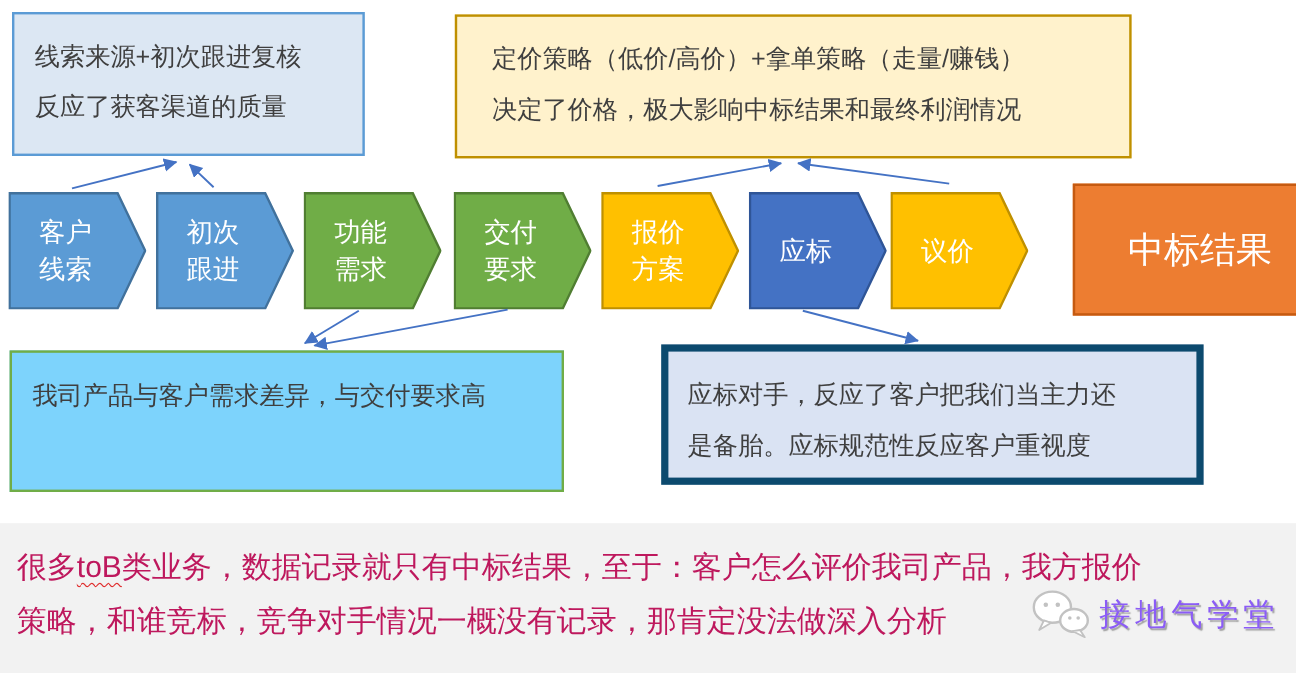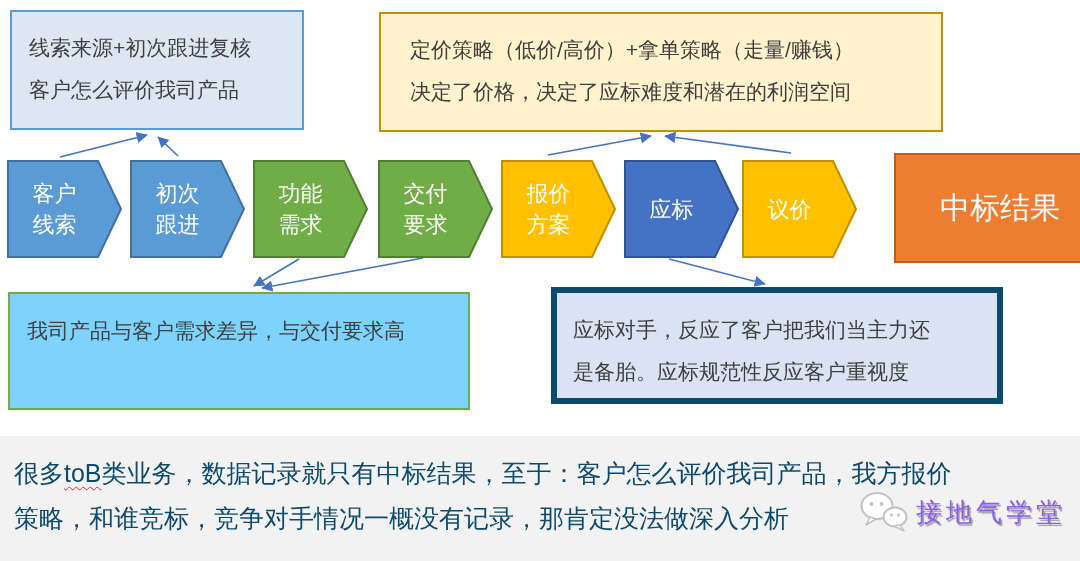--- a/index.html
+++ b/index.html
@@ -27,21 +27,21 @@
     position:absolute; left:894px; top:153px; width:212px; height:110px;
     box-sizing:border-box; background:#ED7D31; border:2px solid #C55A11;
     display:flex; align-items:center; justify-content:center;
     color:#ffffff; font-size:30px;
   }
   
   .arrows { position:absolute; left:0; top:0; width:1080px; height:561px; pointer-events:none; }
   
   .banner {
     position:absolute; left:0; top:436px; width:1080px; height:125px;
-    box-sizing:border-box; background:#F2F2F2; color:#0c4a6e;
+    box-sizing:border-box; background:#F2F2F2; color:#be185d;
     font-size:25px; line-height:45px; padding:15px 14px;
   }
   .tob-mark {
     text-decoration-line:underline; text-decoration-style:wavy;
     text-decoration-color:#e03030; text-decoration-thickness:1px;
     text-underline-offset:4px;
   }
   
   .watermark { position:absolute; left:858px; top:490px; display:flex; align-items:center; }
   .watermark-text {
@@ -49,26 +49,26 @@
     text-shadow:1.5px 1.5px 1px #9e9e9e; white-space:nowrap;
   }
 </style>
 </head>
 <body>
 
 <div class="stage">
 
   <div class="note note-tl">
     <div class="note-line">线索来源+初次跟进复核</div>
-    <div class="note-line">客户怎么评价我司产品</div>
+    <div class="note-line">反应了获客渠道的质量</div>
   </div>
 
   <div class="note note-tr">
     <div class="note-line">定价策略（低价/高价）+拿单策略（走量/赚钱）</div>
-    <div class="note-line">决定了价格，决定了应标难度和潜在的利润空间</div>
+    <div class="note-line">决定了价格，极大影响中标结果和最终利润情况</div>
   </div>
 
   <div class="step" style="left:7px">
     <svg width="115" height="98" viewBox="0 0 115 98">
       <polygon points="1,1 91,1 114,49 91,97 1,97" fill="#5B9BD5" stroke="#41719C" stroke-width="2"></polygon>
     </svg>
     <div class="step-label">
       <div>客户</div>
       <div>线索</div>
     </div>

